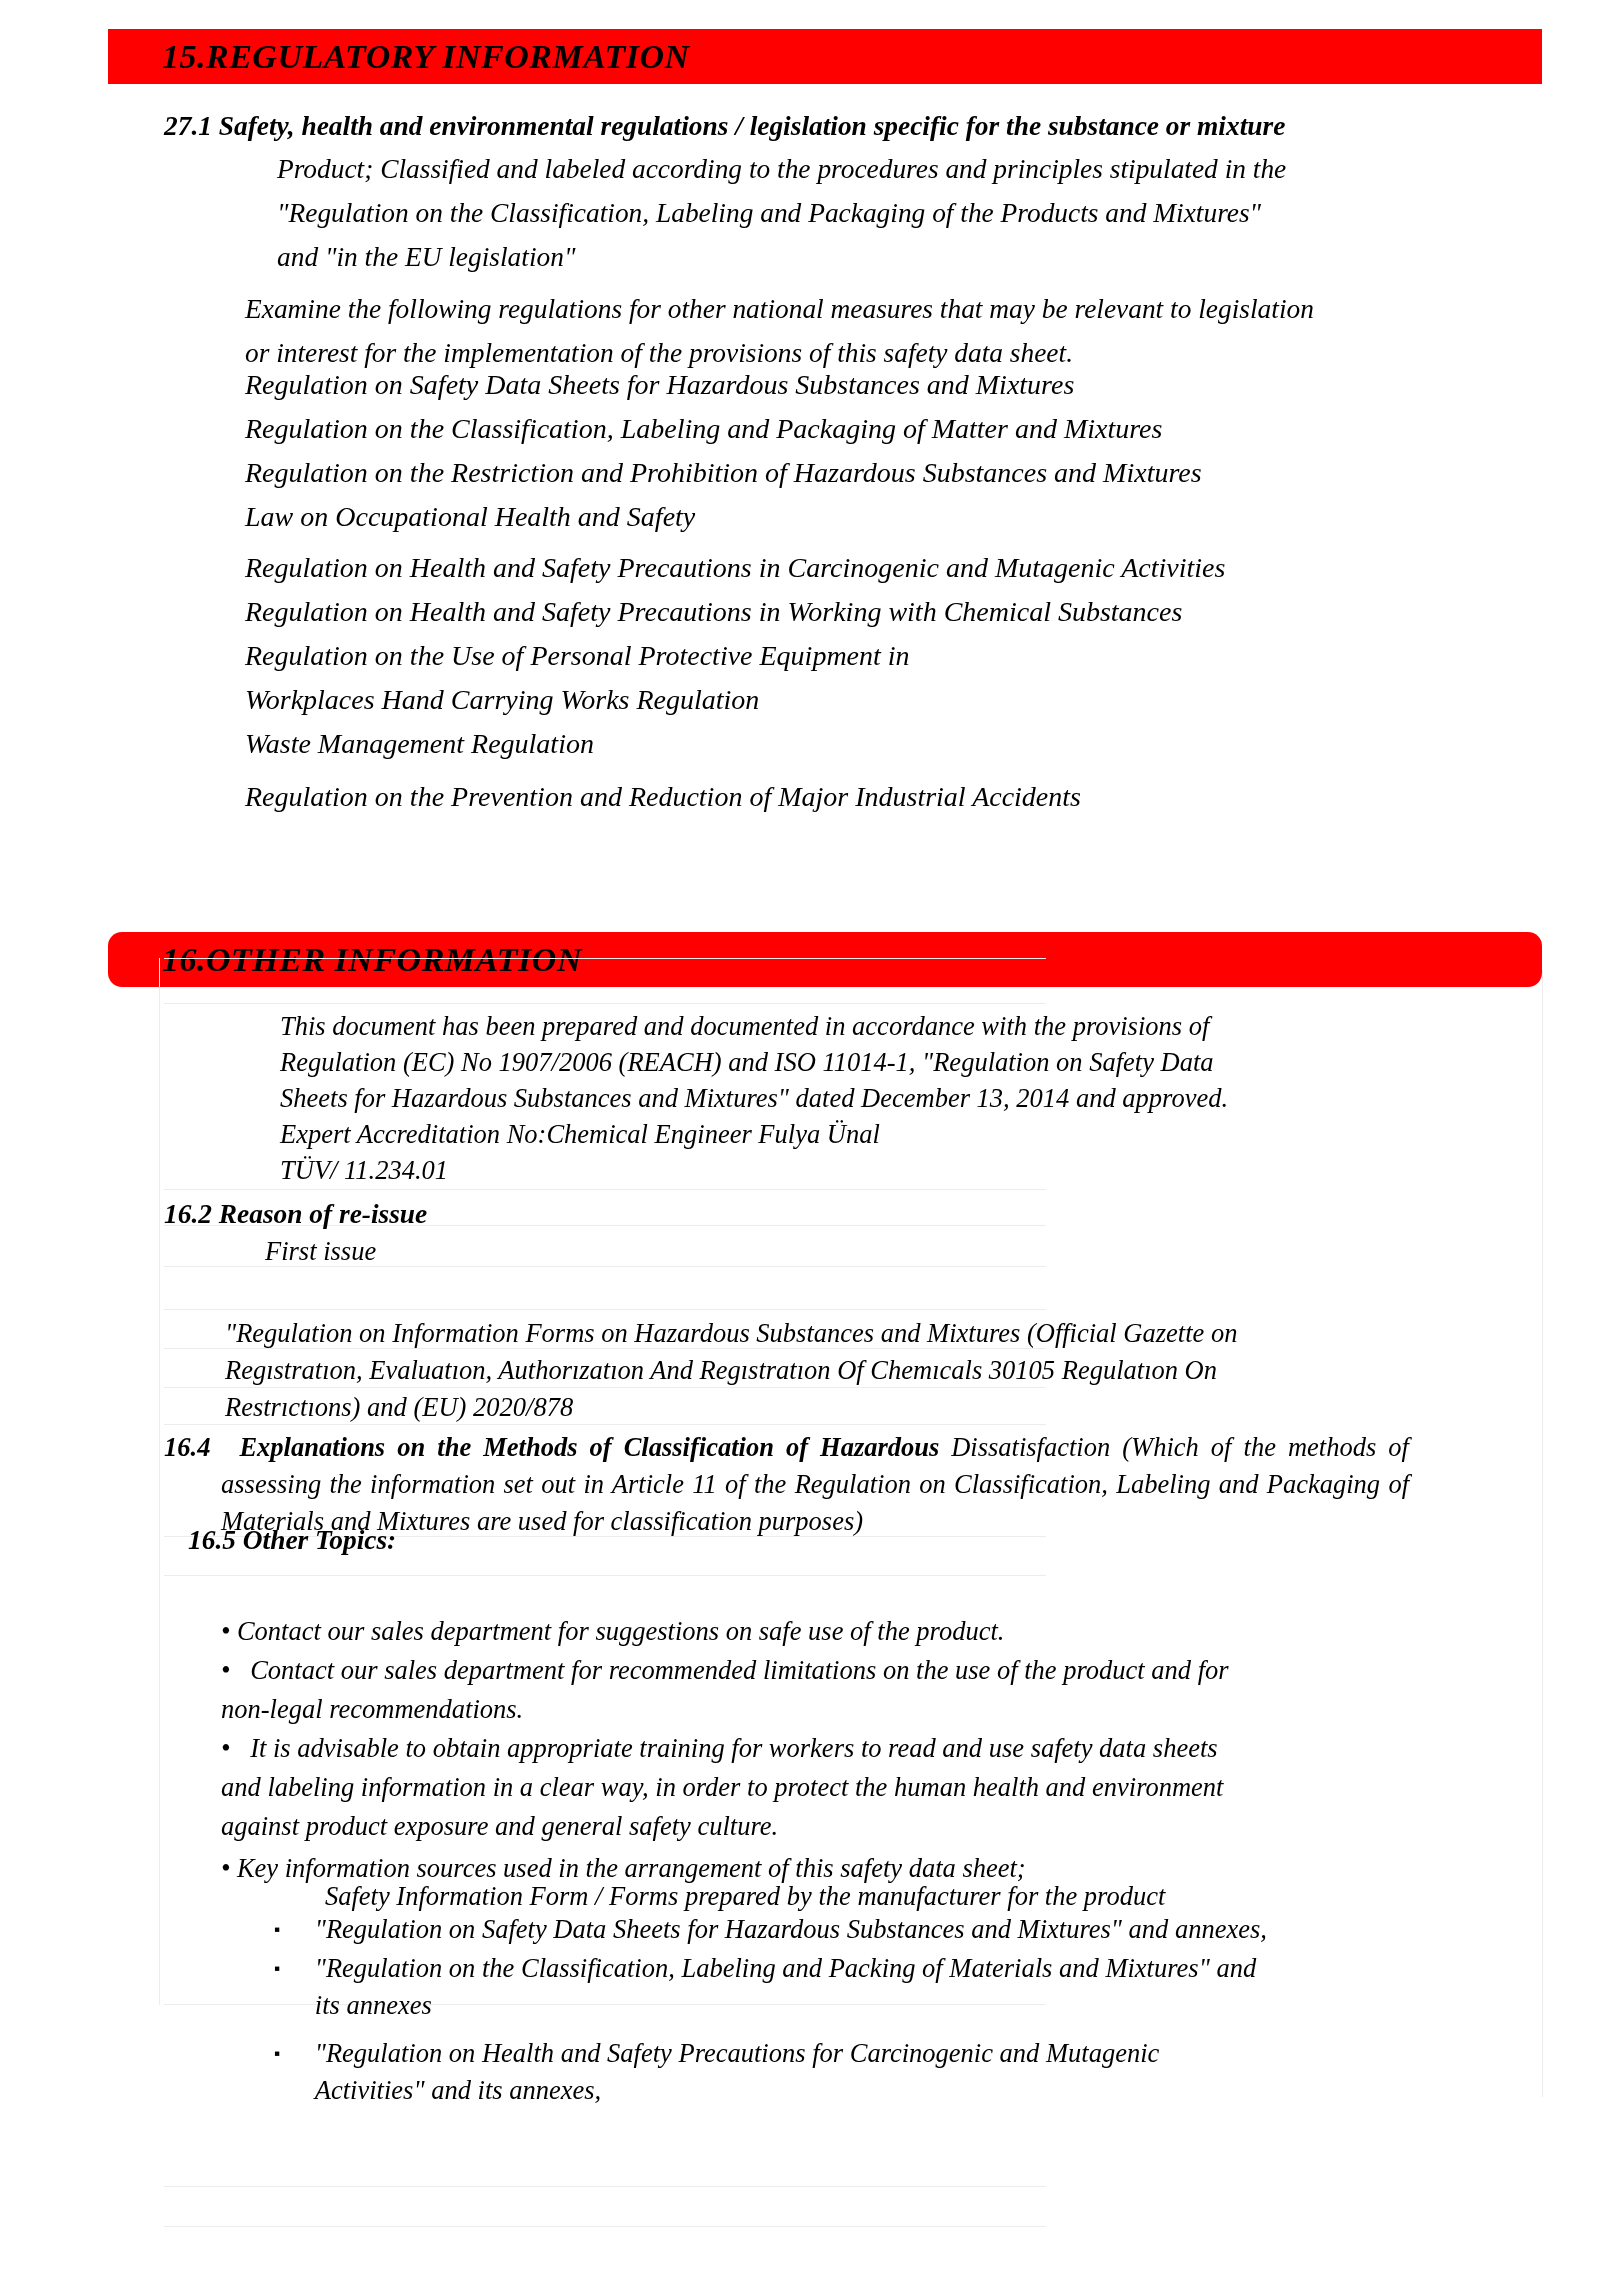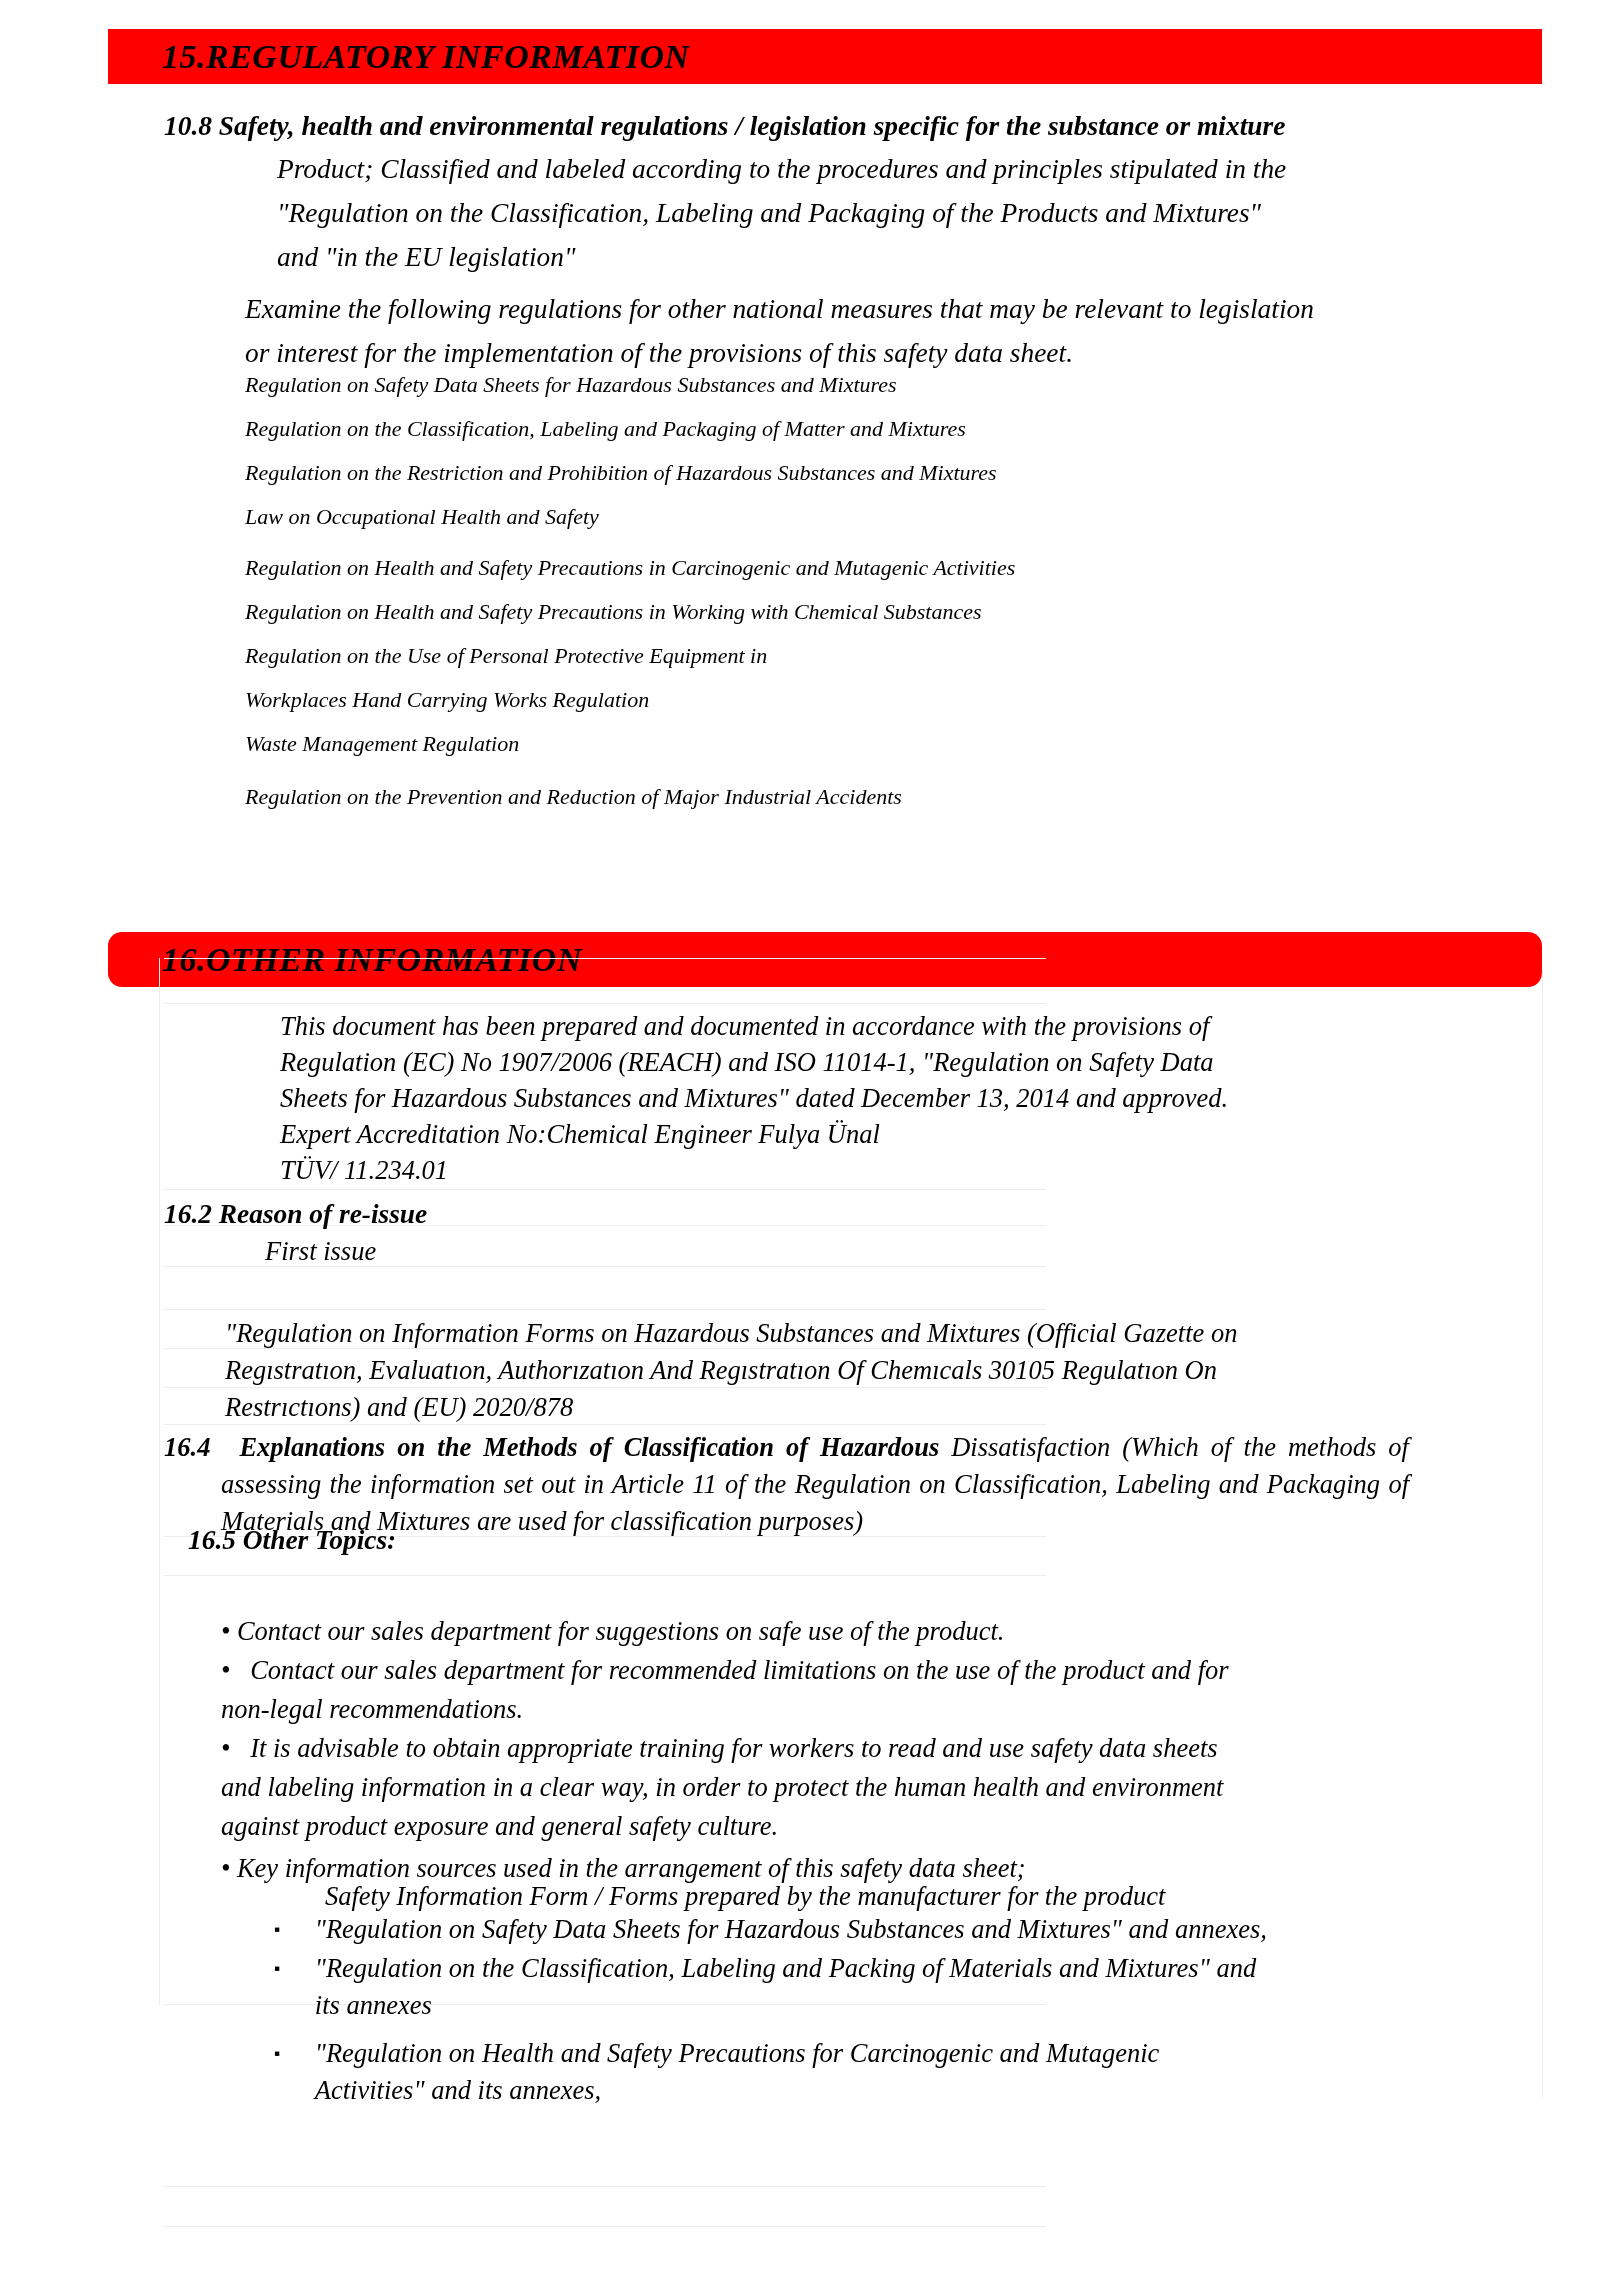--- a/index.html
+++ b/index.html
@@ -39,21 +39,21 @@
     font-size:27.4px;
     line-height:44px;
     white-space:pre-wrap;
   }
   .p16{
     position:absolute;
     font-size:26.5px;
     white-space:pre-wrap;
   }
   .reglist{position:absolute;left:245px;top:363px;width:1333px;}
-  .reglist div{line-height:44px;font-size:22px;}
+  .reglist div{line-height:44px;font-size:28px;}
   .reglist div:nth-child(5){margin-top:6.9px;}
   .reglist div:nth-child(10){margin-top:8.8px;}
   .justify-block{
     position:absolute;
     left:164px;top:1429px;width:1245px;
     font-size:26.5px;line-height:37px;
     text-align:justify;
     padding-left:57px;text-indent:-57px;
     box-sizing:border-box;
   }
@@ -84,21 +84,21 @@
 </style>
 </head>
 <body>
 
 <div class="page">
 
   <div class="bar" style="top:29px;">
     <span class="bar-text">15.REGULATORY INFORMATION</span>
   </div>
 
-  <div class="h" style="left:164px;top:110px;width:1333px;">10.8 Safety, health and environmental regulations / legislation specific for the substance or mixture</div>
+  <div class="h" style="left:164px;top:110px;width:1333px;">27.1 Safety, health and environmental regulations / legislation specific for the substance or mixture</div>
 
   <div class="p" style="left:245px;top:147px;width:1294px;margin-left:32px;">Product; Classified and labeled according to the procedures and principles stipulated in the
 "Regulation on the Classification, Labeling and Packaging of the Products and Mixtures"
 and "in the EU legislation"</div>
 
   <div class="p" style="left:245px;top:287px;width:1294px;">Examine the following regulations for other national measures that may be relevant to legislation
 or interest for the implementation of the provisions of this safety data sheet.</div>
 
   <div class="reglist">
     <div>Regulation on Safety Data Sheets for Hazardous Substances and Mixtures</div>

